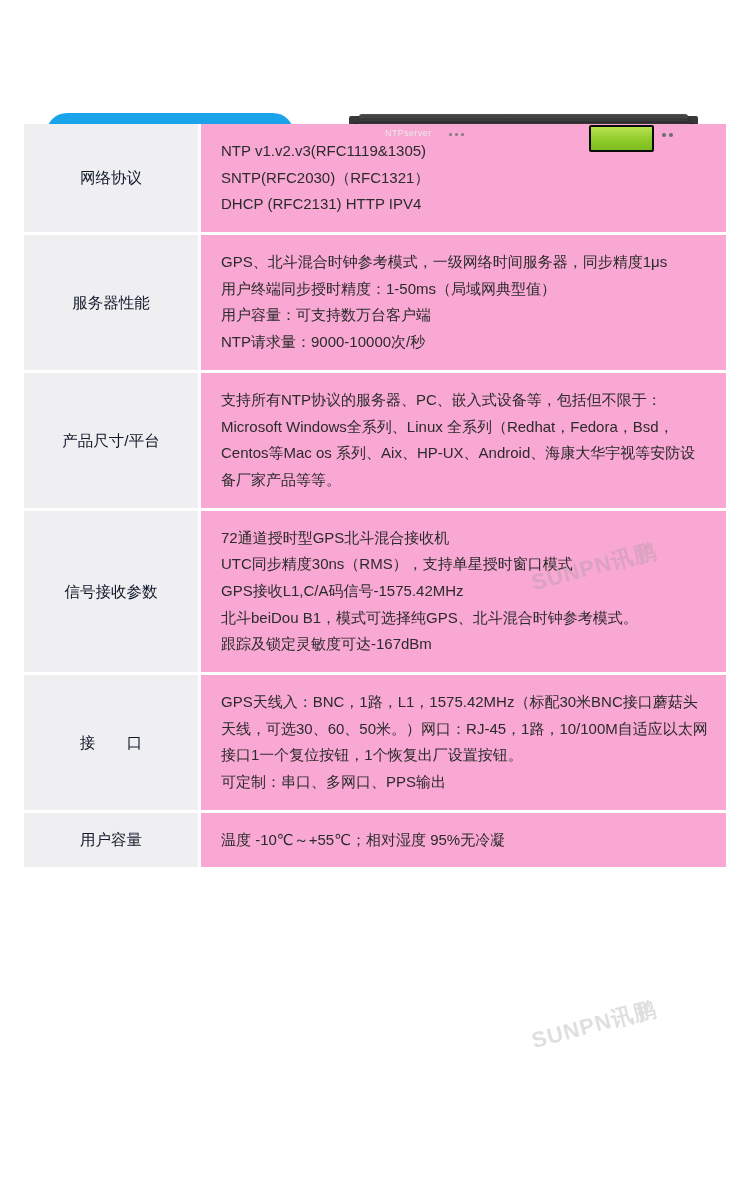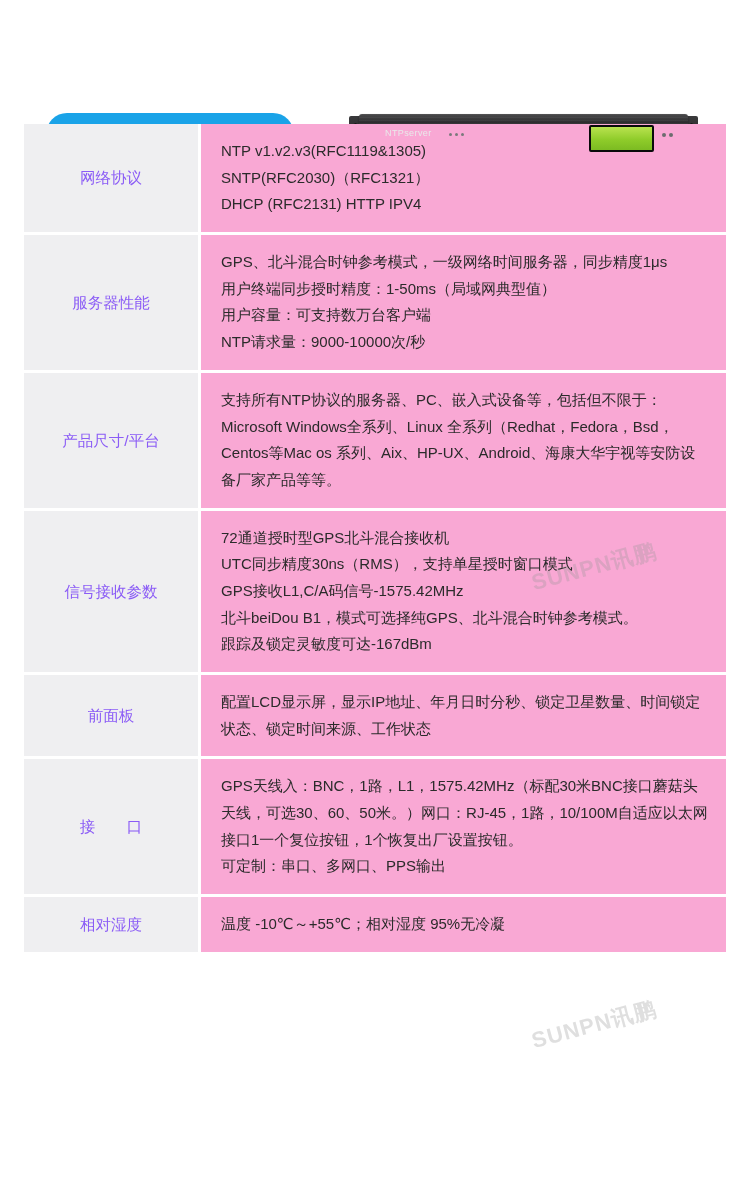--- a/index.html
+++ b/index.html
@@ -172,21 +172,21 @@
   }
   .spec-table td {
     vertical-align: middle;
     padding: 0;
   }
   td.label-cell {
     width: 162px;
     background: #efeff1;
     text-align: center;
     font-size: 15.5px;
-    color: #8b5cf6;
+    color: #0f172a;
     line-height: 1.5;
     padding: 14px 6px;
     border-bottom: 3px solid #ffffff;
     border-right: 3px solid #ffffff;
   }
   td.value-cell {
     background: #f9a8d4;
     font-size: 15px;
     color: #2b2b2b;
     line-height: 1.78;
@@ -276,34 +276,28 @@
         <td class="label-cell">信号接收参数</td>
         <td class="value-cell">
           <div>72通道授时型GPS北斗混合接收机</div>
           <div>UTC同步精度30ns（RMS），支持单星授时窗口模式</div>
           <div>GPS接收L1,C/A码信号-1575.42MHz</div>
           <div>北斗beiDou B1，模式可选择纯GPS、北斗混合时钟参考模式。</div>
           <div>跟踪及锁定灵敏度可达-167dBm</div>
         </td>
       </tr>
       <tr>
-        <td class="label-cell">前面板</td>
-        <td class="value-cell">
-          <div>配置LCD显示屏，显示IP地址、年月日时分秒、锁定卫星数量、时间锁定状态、锁定时间来源、工作状态</div>
-        </td>
-      </tr>
-      <tr>
         <td class="label-cell"><span class="spaced">接　口</span></td>
         <td class="value-cell">
           <div>GPS天线入：BNC，1路，L1，1575.42MHz（标配30米BNC接口蘑菇头天线，可选30、60、50米。）网口：RJ-45，1路，10/100M自适应以太网接口1一个复位按钮，1个恢复出厂设置按钮。</div>
           <div>可定制：串口、多网口、PPS输出</div>
         </td>
       </tr>
       <tr>
-        <td class="label-cell">相对湿度</td>
+        <td class="label-cell">用户容量</td>
         <td class="value-cell">
           <div>温度 -10℃～+55℃；相对湿度 95%无冷凝</div>
         </td>
       </tr>
     </tbody>
   </table>
 
   <div class="watermark wm-1">SUNPN讯鹏</div>
   <div class="watermark wm-2">SUNPN讯鹏</div>
 

